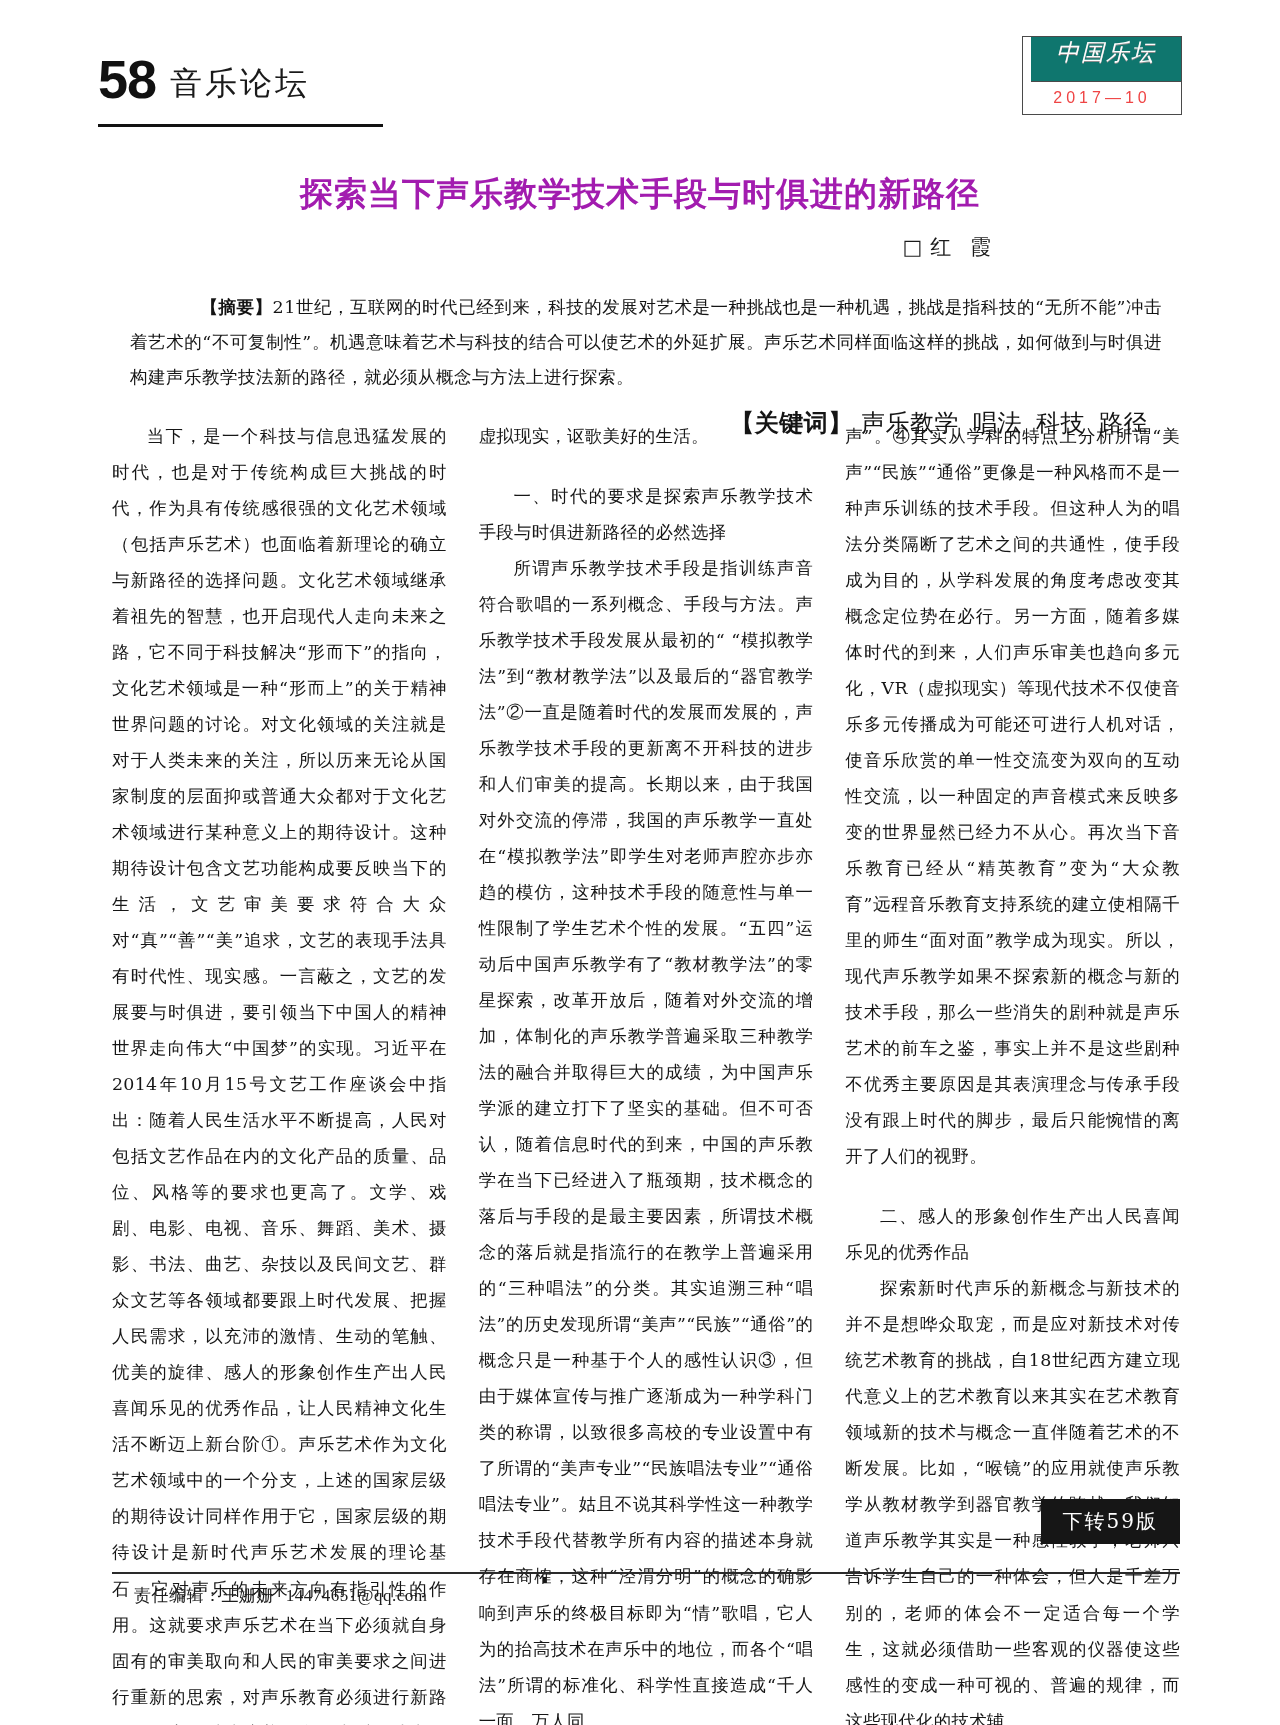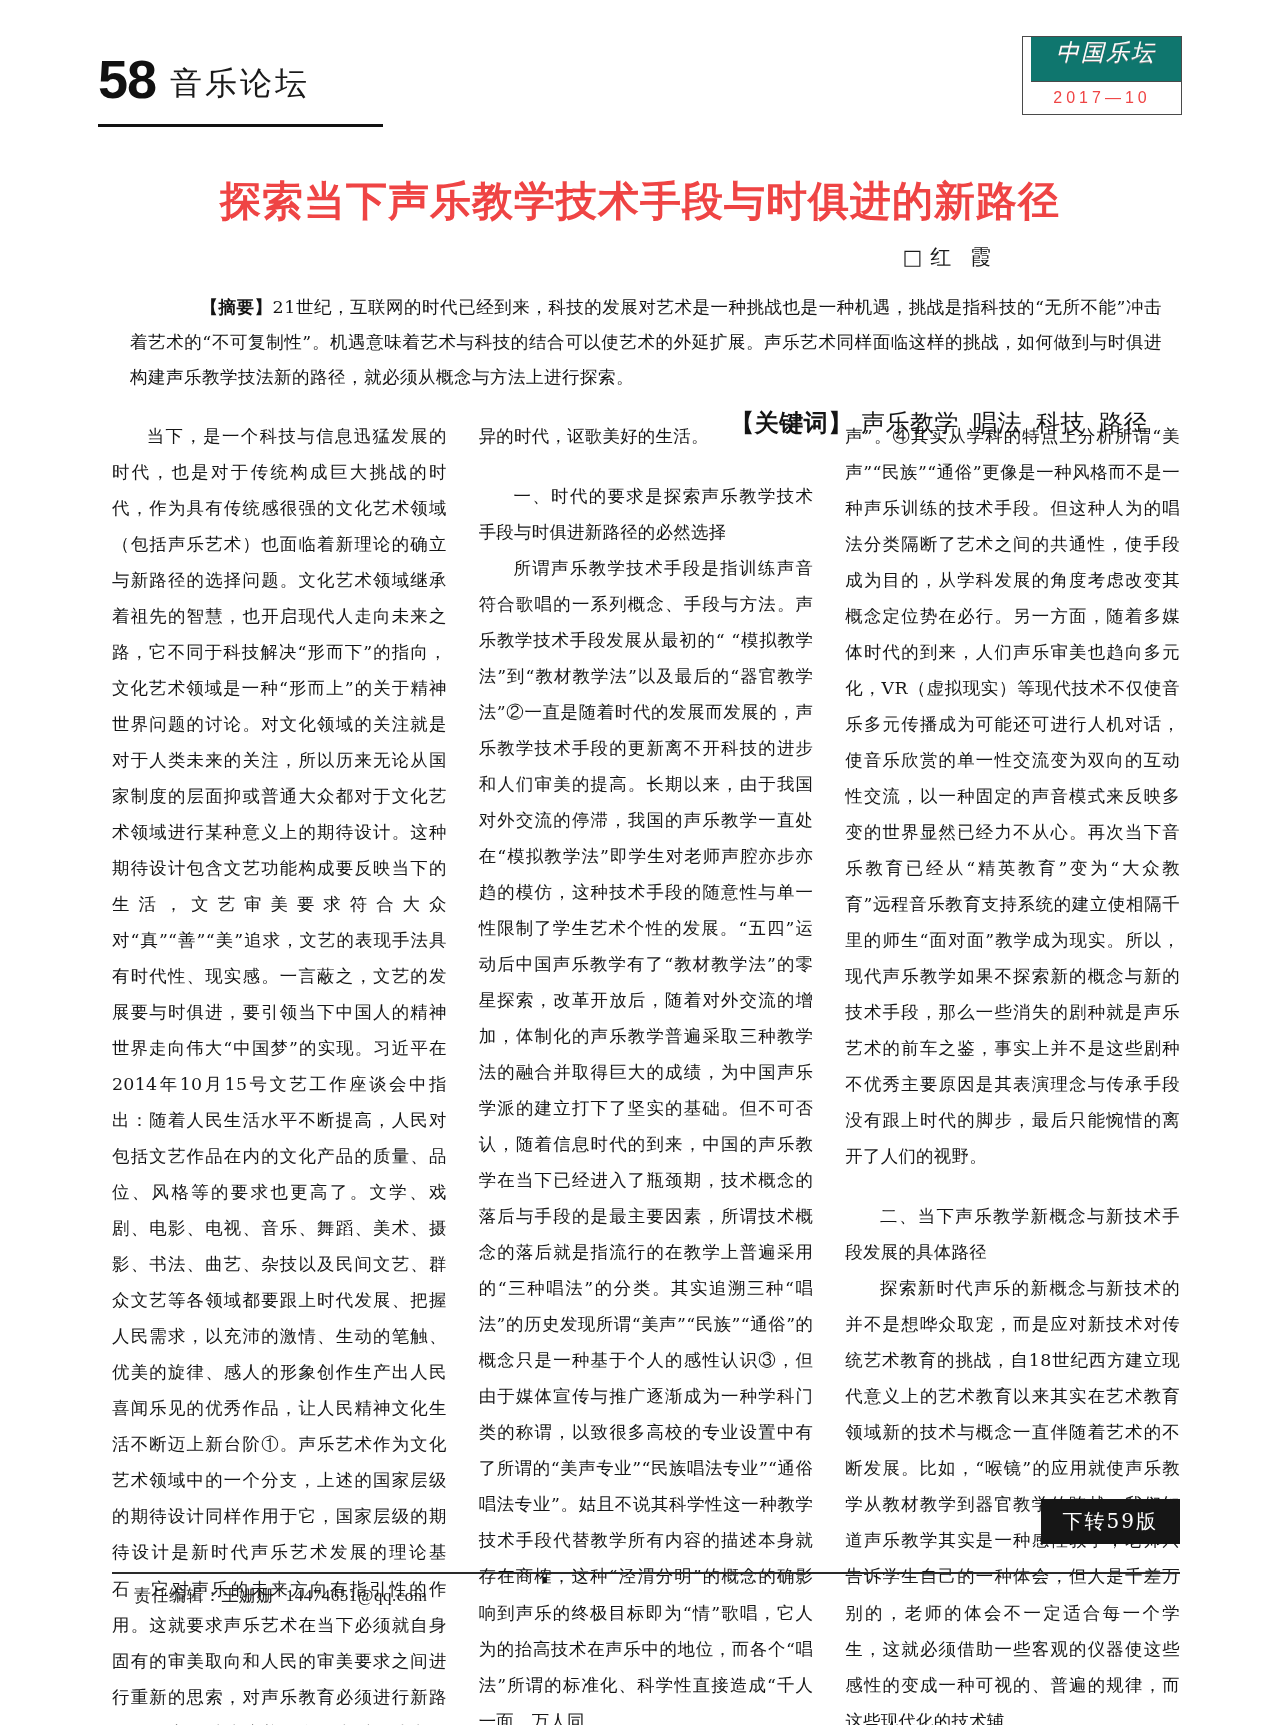--- a/index.html
+++ b/index.html
@@ -63,26 +63,26 @@
     display:flex;align-items:center;justify-content:center;
     font-family:Liberation Sans, sans-serif;
     font-size:16px;letter-spacing:4px;color:#ef4444;
   }
 
   
   .title-block{
     position:absolute;left:98px;right:98px;top:176px;
   }
   .article-title{
-    font-family:Liberation Sans, sans-serif;
+    font-family:Liberation Mono, monospace;
     font-weight:700;
-    font-size:41px;
+    font-size:33px;
     letter-spacing:1px;
     text-align:center;
-    color:#ef4444;
+    color:#a21caf;
     line-height:1.25;
     white-space:nowrap;
   }
   .byline{
     margin-top:16px;
     text-align:right;
     padding-right:185px;
     font-family:"DejaVu Serif", serif;
     font-size:21px;
     letter-spacing:6px;
@@ -214,30 +214,30 @@
       </span></p>
   </div>
 
   <div class="columns">
 
     <div class="col">
       <p>当下，是一个科技与信息迅猛发展的时代，也是对于传统构成巨大挑战的时代，作为具有传统感很强的文化艺术领域（包括声乐艺术）也面临着新理论的确立与新路径的选择问题。文化艺术领域继承着祖先的智慧，也开启现代人走向未来之路，它不同于科技解决“形而下”的指向，文化艺术领域是一种“形而上”的关于精神世界问题的讨论。对文化领域的关注就是对于人类未来的关注，所以历来无论从国家制度的层面抑或普通大众都对于文化艺术领域进行某种意义上的期待设计。这种期待设计包含文艺功能构成要反映当下的生活，文艺审美要求符合大众对“真”“善”“美”追求，文艺的表现手法具有时代性、现实感。一言蔽之，文艺的发展要与时俱进，要引领当下中国人的精神世界走向伟大“中国梦”的实现。习近平在2014年10月15号文艺工作座谈会中指出：随着人民生活水平不断提高，人民对包括文艺作品在内的文化产品的质量、品位、风格等的要求也更高了。文学、戏剧、电影、电视、音乐、舞蹈、美术、摄影、书法、曲艺、杂技以及民间文艺、群众文艺等各领域都要跟上时代发展、把握人民需求，以充沛的激情、生动的笔触、优美的旋律、感人的形象创作生产出人民喜闻乐见的优秀作品，让人民精神文化生活不断迈上新台阶①。声乐艺术作为文化艺术领域中的一个分支，上述的国家层级的期待设计同样作用于它，国家层级的期待设计是新时代声乐艺术发展的理论基石，它对声乐的未来方向有指引性的作用。这就要求声乐艺术在当下必须就自身固有的审美取向和人民的审美要求之间进行重新的思索，对声乐教育必须进行新路径的探索，以此培养更多的声乐人才和作品来丰富人们的精神生活，反映当下日新月</p>
     </div>
 
     <div class="col">
-      <p class="no-indent">异的时代，讴歌美好的生活。</p>
+      <p class="no-indent">虚拟现实，讴歌美好的生活。</p>
       <div class="gap"></div>
       <p class="heading">一、时代的要求是探索声乐教学技术手段与时俱进新路径的必然选择</p>
       <p>所谓声乐教学技术手段是指训练声音符合歌唱的一系列概念、手段与方法。声乐教学技术手段发展从最初的“ “模拟教学法”到“教材教学法”以及最后的“器官教学法”②一直是随着时代的发展而发展的，声乐教学技术手段的更新离不开科技的进步和人们审美的提高。长期以来，由于我国对外交流的停滞，我国的声乐教学一直处在“模拟教学法”即学生对老师声腔亦步亦趋的模仿，这种技术手段的随意性与单一性限制了学生艺术个性的发展。“五四”运动后中国声乐教学有了“教材教学法”的零星探索，改革开放后，随着对外交流的增加，体制化的声乐教学普遍采取三种教学法的融合并取得巨大的成绩，为中国声乐学派的建立打下了坚实的基础。但不可否认，随着信息时代的到来，中国的声乐教学在当下已经进入了瓶颈期，技术概念的落后与手段的是最主要因素，所谓技术概念的落后就是指流行的在教学上普遍采用的“三种唱法”的分类。其实追溯三种“唱法”的历史发现所谓“美声”“民族”“通俗”的概念只是一种基于个人的感性认识③，但由于媒体宣传与推广逐渐成为一种学科门类的称谓，以致很多高校的专业设置中有了所谓的“美声专业”“民族唱法专业”“通俗唱法专业”。姑且不说其科学性这一种教学技术手段代替教学所有内容的描述本身就存在商榷，这种“泾渭分明”的概念的确影响到声乐的终极目标即为“情”歌唱，它人为的抬高技术在声乐中的地位，而各个“唱法”所谓的标准化、科学性直接造成“千人一面，万人同</p>
     </div>
 
     <div class="col">
       <p class="no-indent">声”。④其实从学科的特点上分析所谓“美声”“民族”“通俗”更像是一种风格而不是一种声乐训练的技术手段。但这种人为的唱法分类隔断了艺术之间的共通性，使手段成为目的，从学科发展的角度考虑改变其概念定位势在必行。另一方面，随着多媒体时代的到来，人们声乐审美也趋向多元化，VR（虚拟现实）等现代技术不仅使音乐多元传播成为可能还可进行人机对话，使音乐欣赏的单一性交流变为双向的互动性交流，以一种固定的声音模式来反映多变的世界显然已经力不从心。再次当下音乐教育已经从“精英教育”变为“大众教育”远程音乐教育支持系统的建立使相隔千里的师生“面对面”教学成为现实。所以，现代声乐教学如果不探索新的概念与新的技术手段，那么一些消失的剧种就是声乐艺术的前车之鉴，事实上并不是这些剧种不优秀主要原因是其表演理念与传承手段没有跟上时代的脚步，最后只能惋惜的离开了人们的视野。</p>
       <div class="gap"></div>
-      <p class="heading">二、当下声乐教学新概念与新技术手段发展的具体路径</p>
+      <p class="heading">二、感人的形象创作生产出人民喜闻乐见的优秀作品</p>
       <p>探索新时代声乐的新概念与新技术的并不是想哗众取宠，而是应对新技术对传统艺术教育的挑战，自18世纪西方建立现代意义上的艺术教育以来其实在艺术教育领域新的技术与概念一直伴随着艺术的不断发展。比如，“喉镜”的应用就使声乐教学从教材教学到器官教学的跨越。我们知道声乐教学其实是一种感性教学，老师只告诉学生自己的一种体会，但人是千差万别的，老师的体会不一定适合每一个学生，这就必须借助一些客观的仪器使这些感性的变成一种可视的、普遍的规律，而这些现代化的技术辅</p>
       <div class="jump-badge">下转59版</div>
     </div>
 
   </div>
 
   <div class="footer">
     <div class="footer-rule"></div>
     <div class="footer-text"><span>责任编辑：</span><span>王姗姗</span>&nbsp;&nbsp;<span class="mono">14474651@qq.com</span></div>
   </div>

